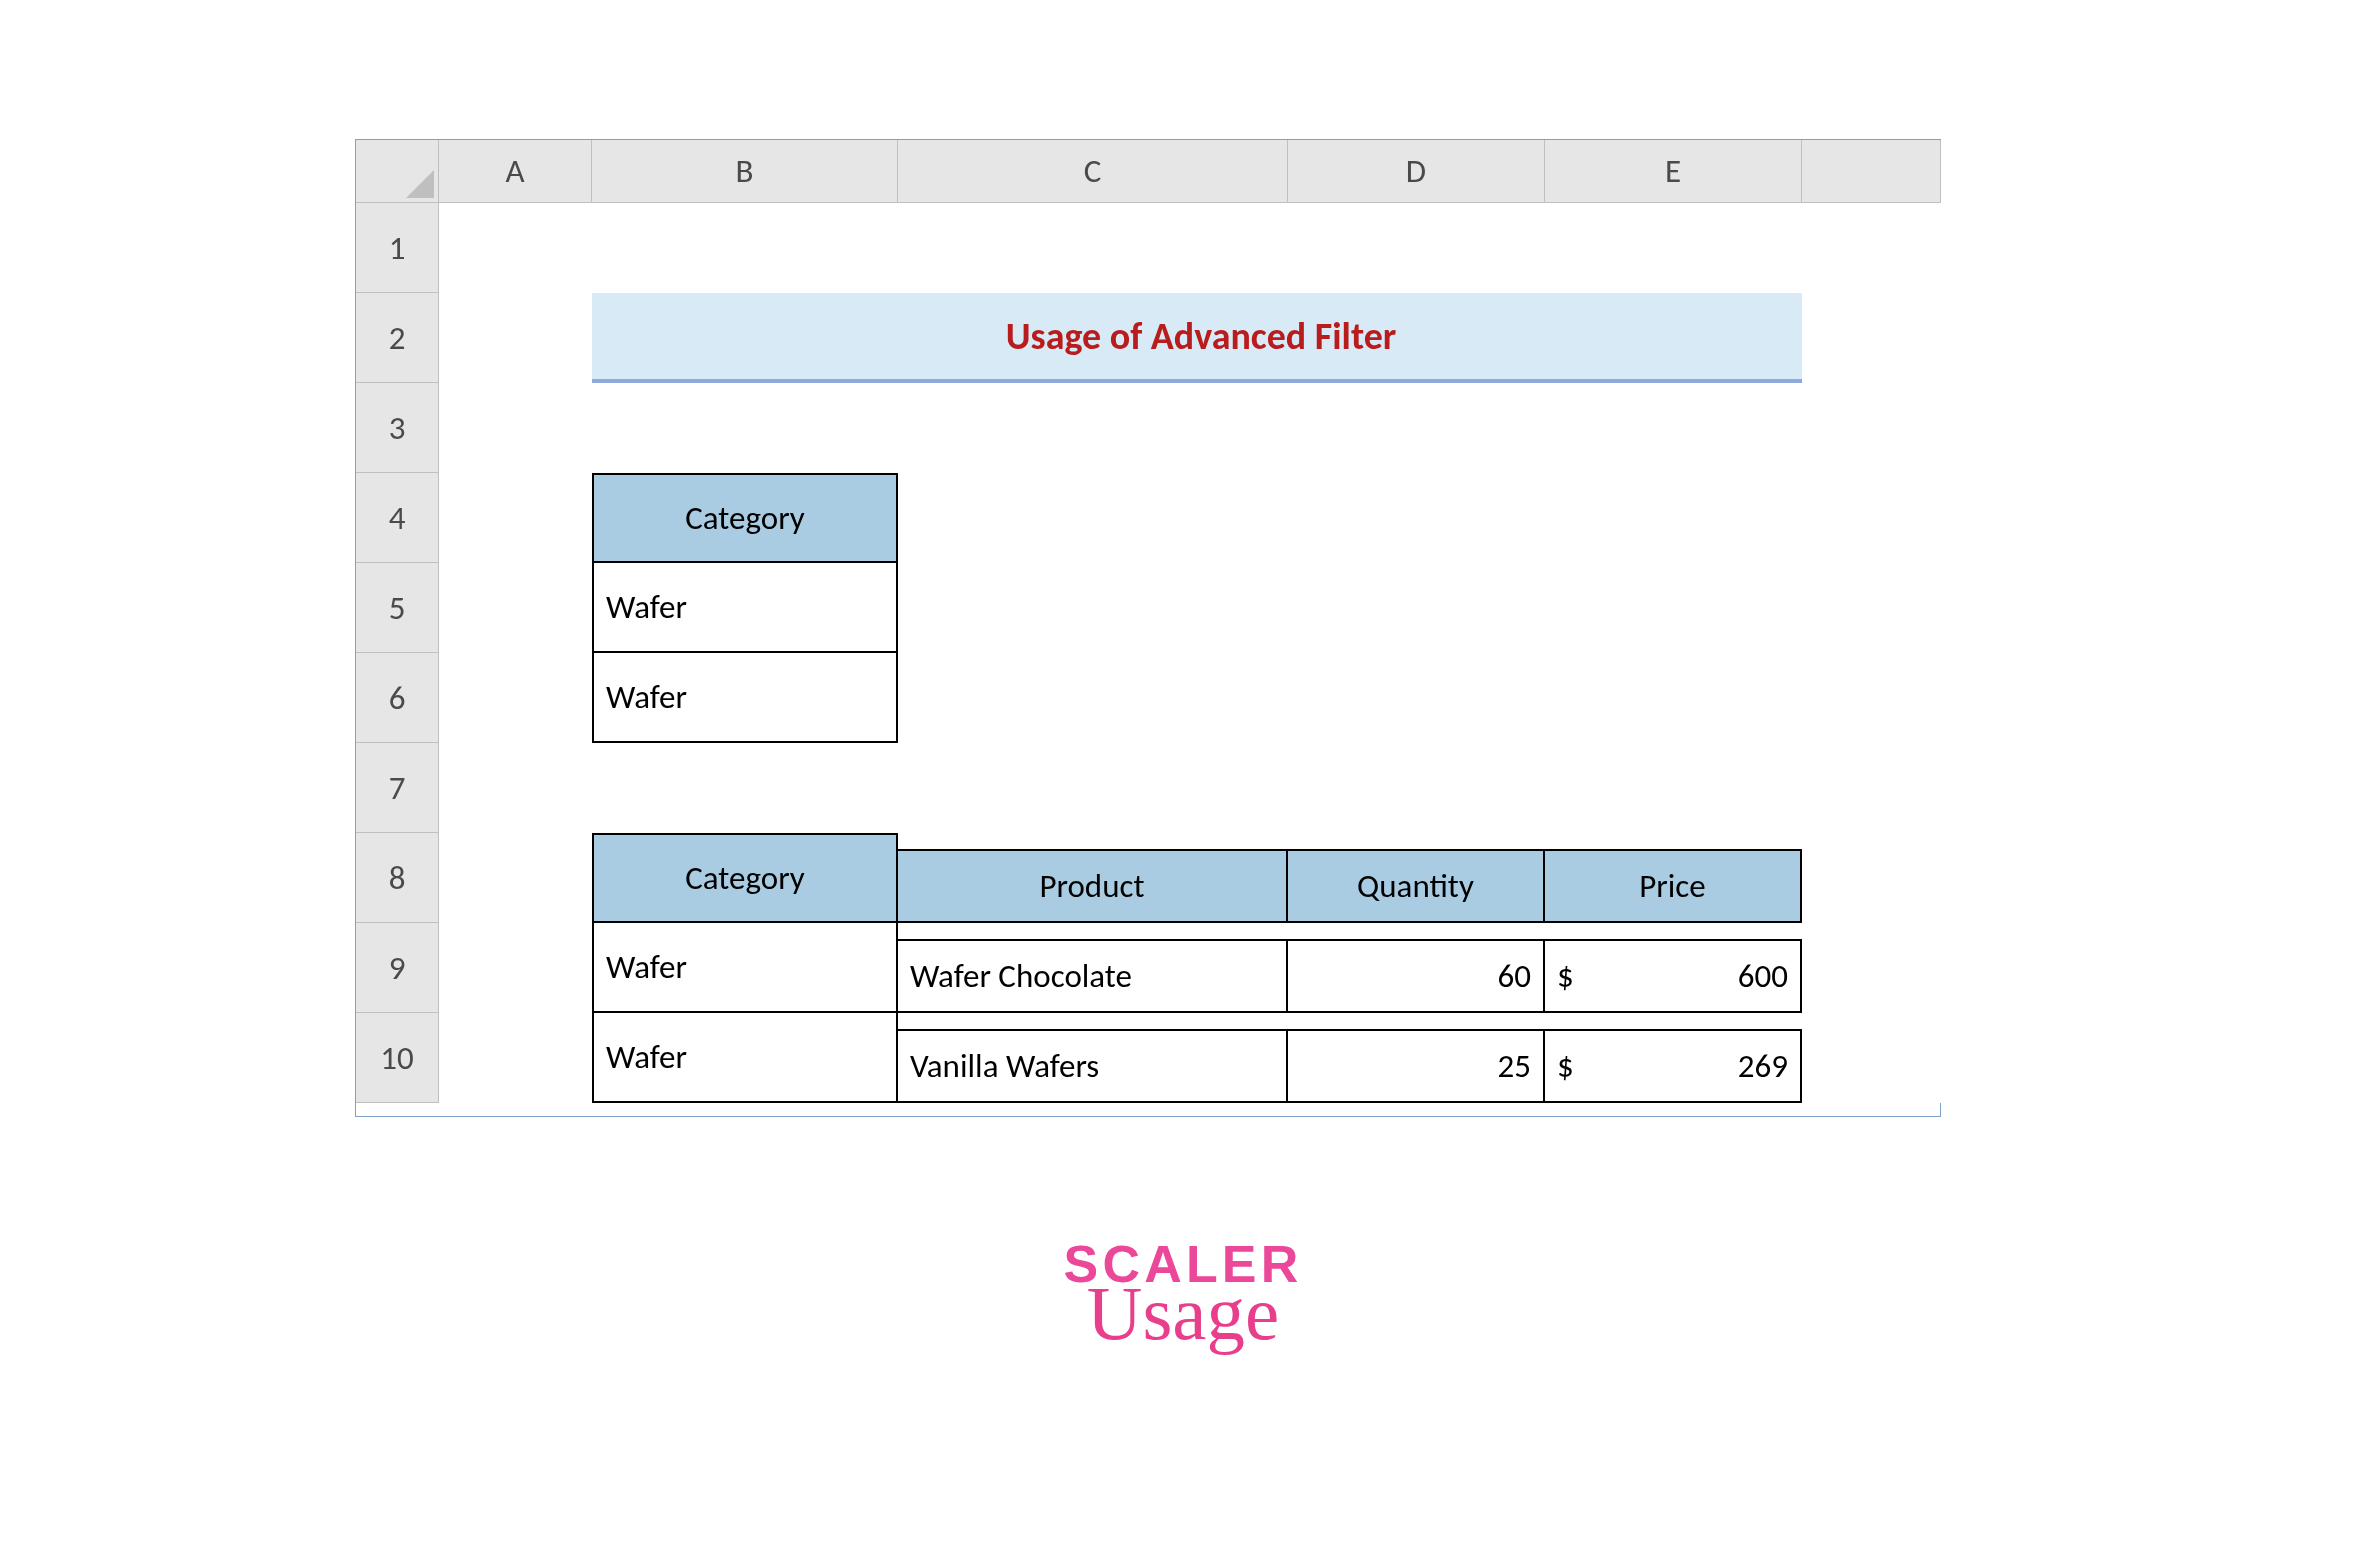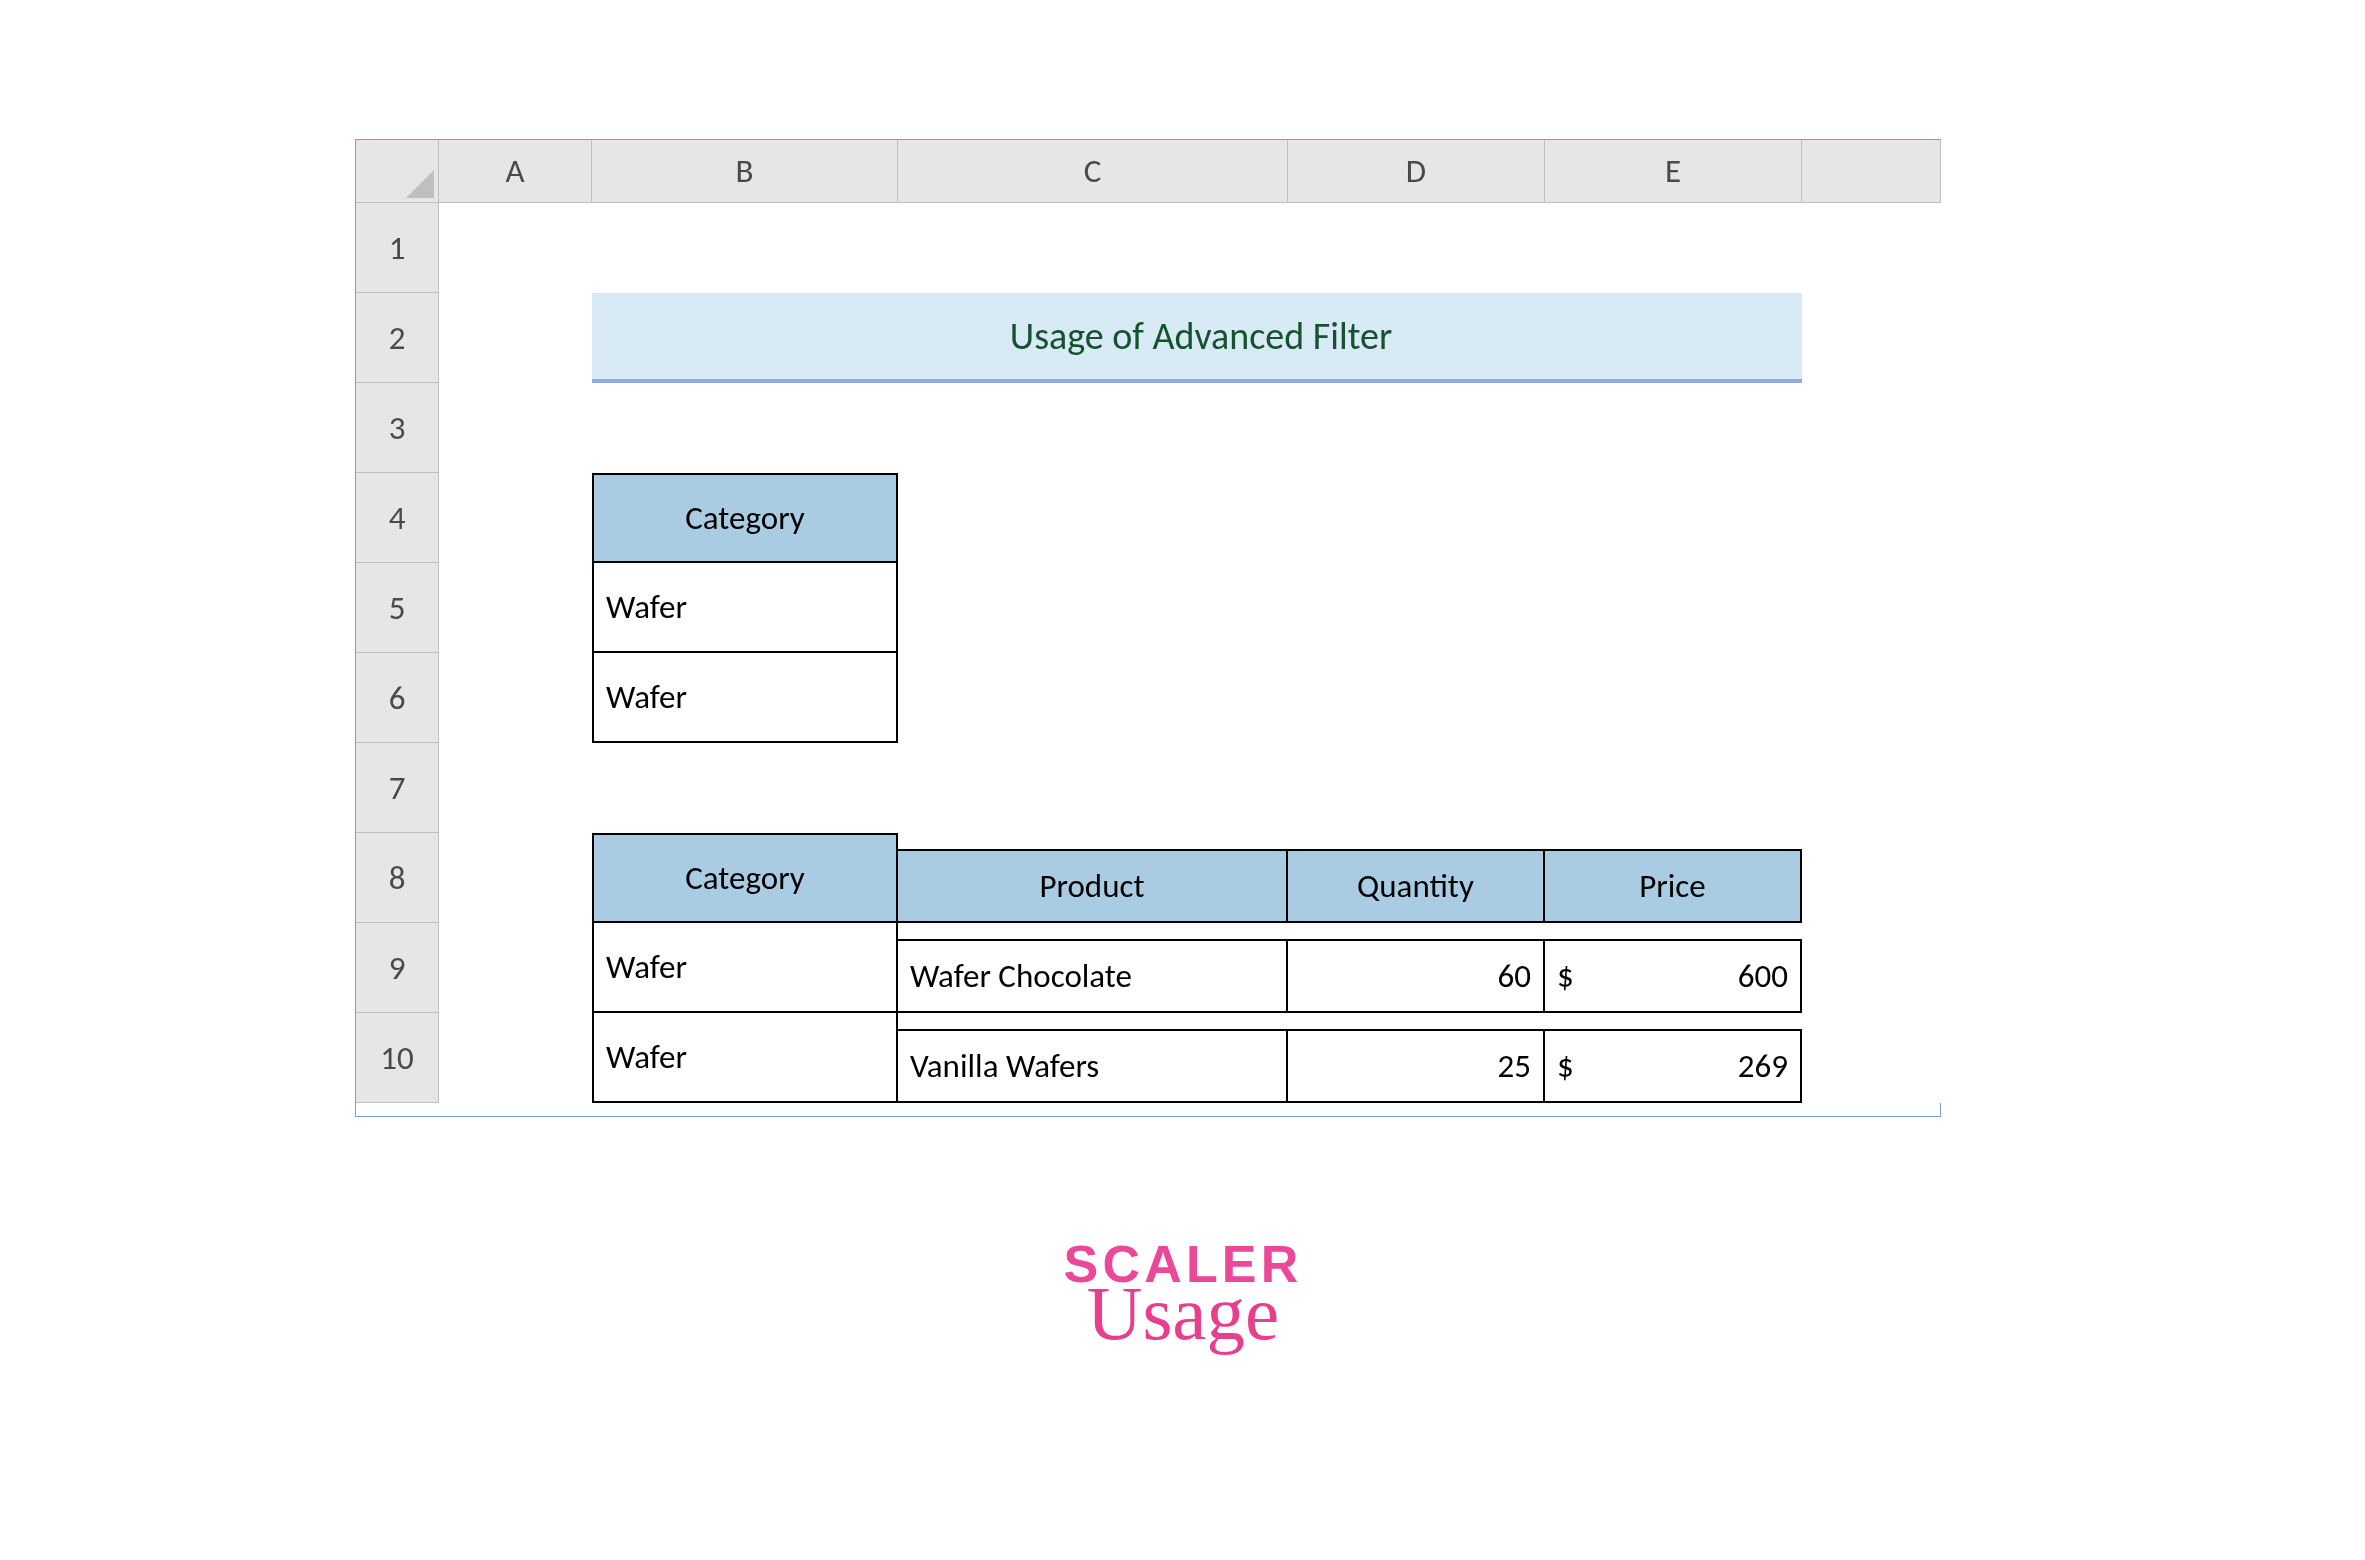--- a/index.html
+++ b/index.html
@@ -60,23 +60,23 @@
     position: relative;
     font-size: 33px;
   }
   
   .title-cell {
     background: #d9eaf7;
     border-bottom: 4.9px solid #8faadc;
     display: flex;
     align-items: center;
     justify-content: center;
-    font-weight: 400;
+    font-weight: 700;
     font-size: 38px;
-    color: #14532d;
+    color: #b91c1c;
     padding-left: 8px;
   }
   
   .tbl-hdr {
     background: #a9cce3;
     border: 2.1px solid #000;
     display: flex;
     align-items: center;
     justify-content: center;
     font-weight: 400;

